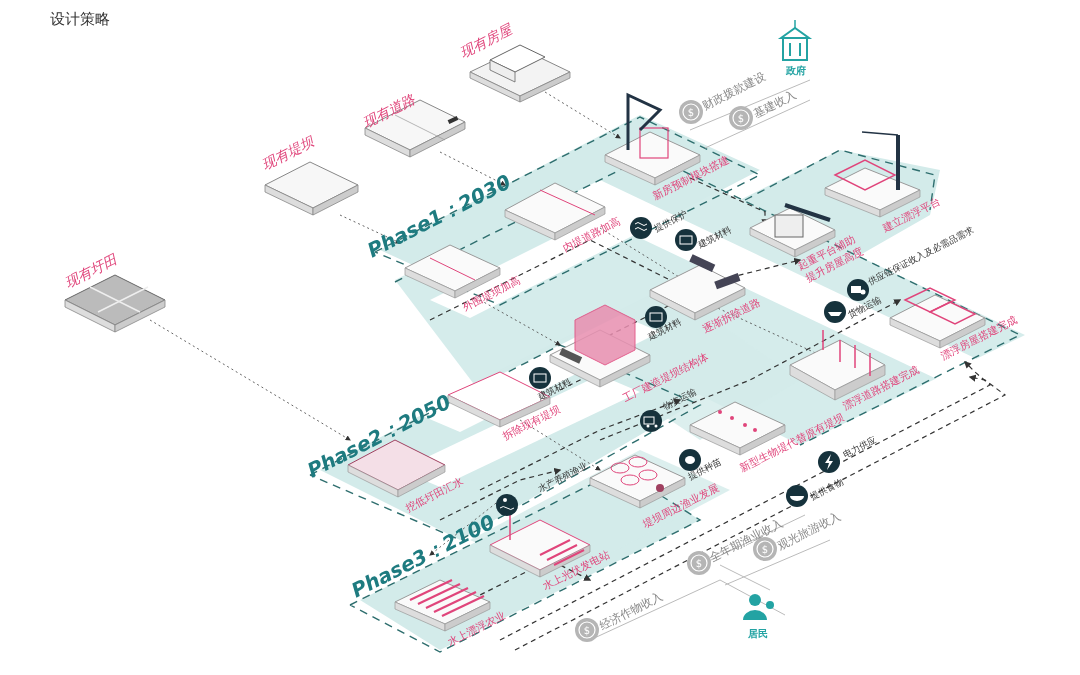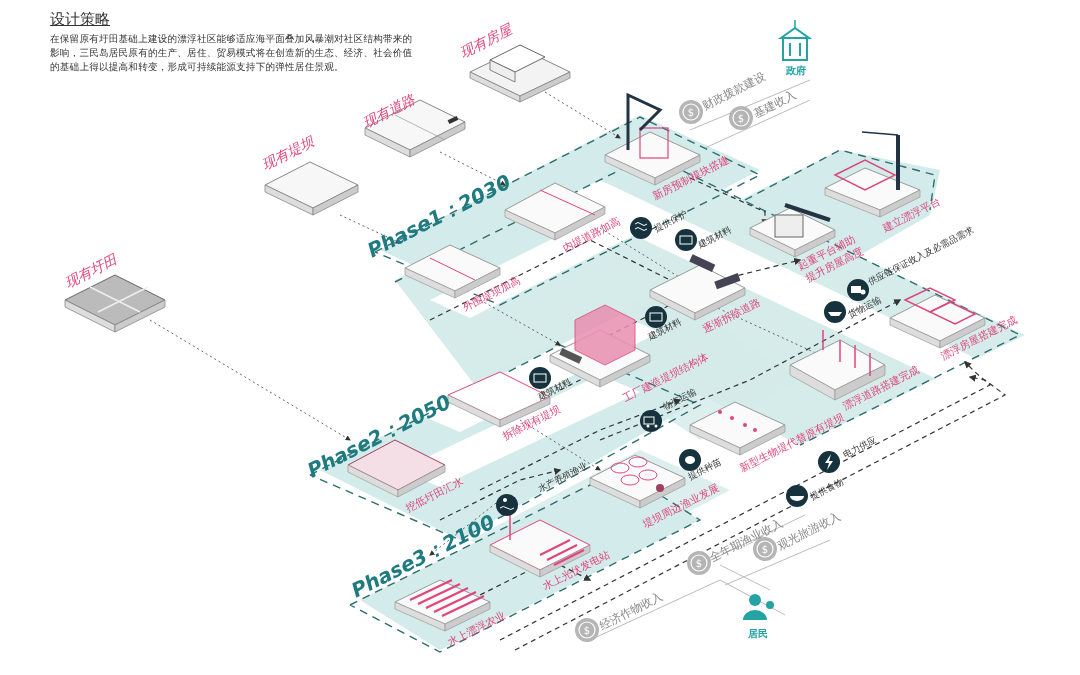--- a/index.html
+++ b/index.html
@@ -1,34 +1,33 @@
 <!DOCTYPE html>
 <html><head>
 <meta charset="utf-8">
 <style>
   html,body{margin:0;padding:0;background:#ffffff;}
   body{width:1080px;height:675px;position:relative;overflow:hidden;font-family:"DejaVu Sans","Liberation Sans",sans-serif;}
   #canvas{position:absolute;left:0;top:0;width:1080px;height:675px;}
   .intro{position:absolute;left:50px;top:10px;width:370px;color:#333;}
-  .intro h1{font-size:15px;margin:0 0 3px 0;font-weight:normal;color:#333;text-decoration:underline;}
+  .intro h1{font-size:15px;margin:0 0 3px 0;font-weight:normal;color:#333;}
   .intro p{font-size:9.6px;line-height:14px;margin:0;color:#333;letter-spacing:0.2px;}
   svg text{font-family:"DejaVu Sans","Liberation Sans",sans-serif;}
   .lbl-pink{fill:#e0457b;font-size:10.5px;}
   .lbl-pink-lg{fill:#e0457b;font-size:14px;font-style:italic;}
   .lbl-dark{fill:#333;font-size:9px;}
   .lbl-gray{fill:#888;font-size:11.5px;}
   .phase{fill:#1e7b80;font-size:20px;font-weight:bold;font-style:italic;}
   .actor{fill:#23a3a3;font-size:10px;font-weight:bold;}
 </style>
 </head>
 <body>
 
 <div class="intro">
   <h1>设计策略</h1>
-  <p>在保留原有圩田基础上建设的漂浮社区能够适应海平面叠加风暴潮对社区结构带来的影响，三民岛居民原有的生产、居住、贸易模式将在创造新的生态、经济、社会价值的基础上得以提高和转变，形成可持续能源支持下的弹性居住景观。</p>
 </div>
 
 <svg id="canvas" viewBox="0 0 1080 675">
   <defs>
     <marker id="arr" viewBox="0 0 10 10" refX="8" refY="5" markerWidth="6" markerHeight="6" orient="auto">
       <path d="M0,0 L10,5 L0,10 z" fill="#333"></path>
     </marker>
   </defs>
 
   <g>

